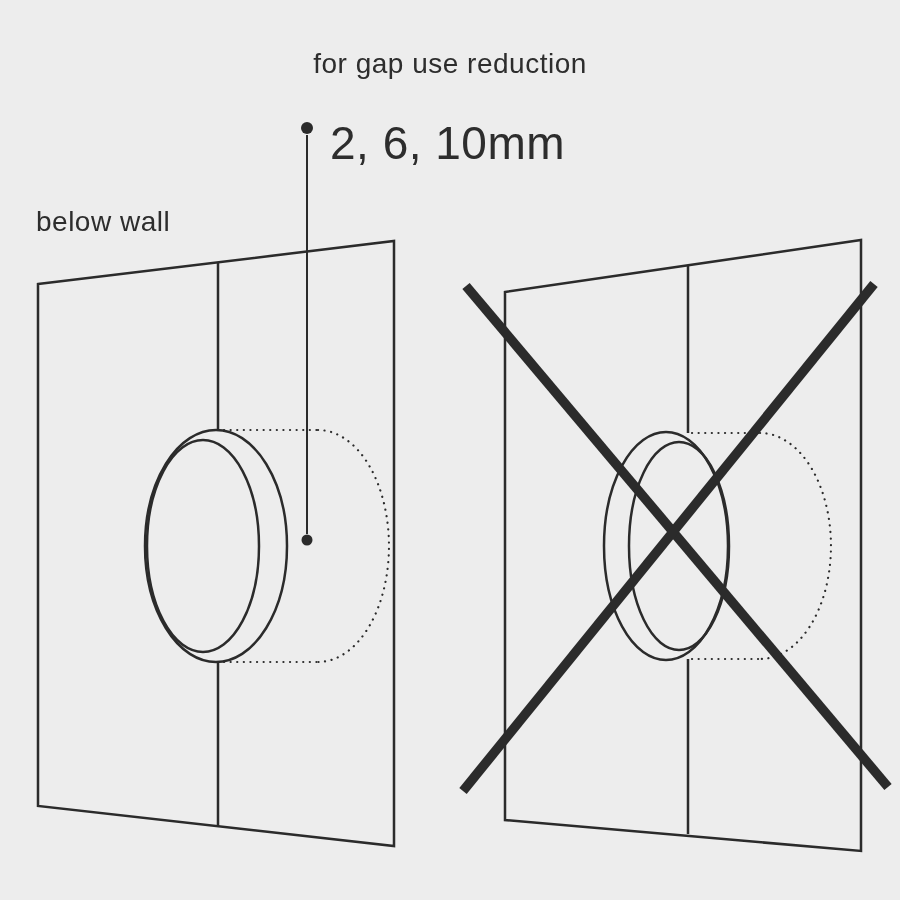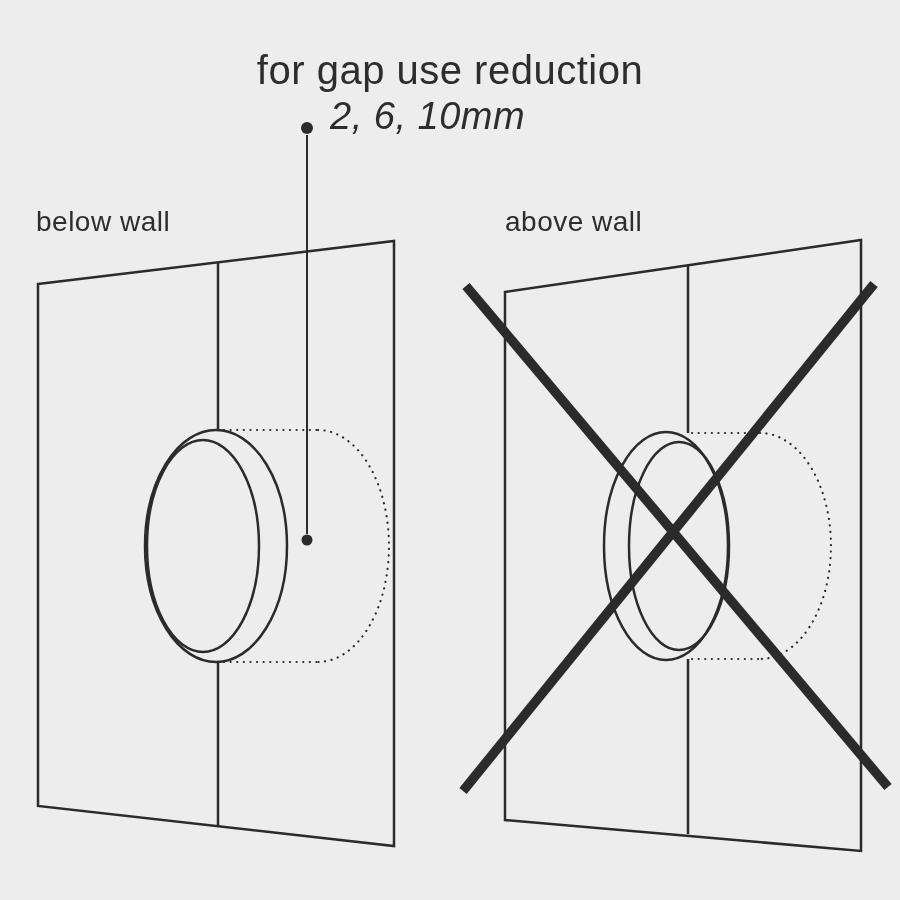--- a/index.html
+++ b/index.html
@@ -11,22 +11,22 @@
   html,body{width:900px;height:900px;}
   body{
     background:var(--bg);
     font-family:"Liberation Sans", sans-serif;
     color:var(--text);
     overflow:hidden;
   }
   .stage{position:relative;width:900px;height:900px;}
   svg.drawing{position:absolute;left:0;top:0;width:900px;height:900px;}
   .txt{position:absolute;white-space:nowrap;color:var(--text);}
-  .title{top:48px;left:0;width:900px;text-align:center;font-size:40px;letter-spacing:.5px;}
-  .subtitle{top:95px;left:330px;font-size:38px;letter-spacing:.5px;font-style:italic;}
+  .title{top:48px;left:0;width:900px;text-align:center;font-size:28px;letter-spacing:.5px;}
+  .subtitle{top:116px;left:330px;font-size:46px;letter-spacing:.5px;}
   .panel-label{font-size:28px;letter-spacing:.5px;}
   .label-left{top:206px;left:36px;}
   .label-right{top:206px;left:505px;}
   .solid{fill:none;stroke:var(--line);stroke-width:2.5;}
   .dotted{fill:none;stroke:var(--line);stroke-width:2.2;stroke-dasharray:0.1 6.5;stroke-linecap:round;}
   .leader{fill:none;stroke:var(--line);stroke-width:2;}
   .dot{fill:var(--line);stroke:none;}
   .xmark{fill:none;stroke:var(--line);stroke-width:9.5;stroke-linecap:butt;}
 </style>
 </head>
@@ -72,15 +72,14 @@
     <g>
       <circle class="dot" cx="307" cy="128" r="6"></circle>
       <line class="leader" x1="307" y1="135" x2="307" y2="534"></line>
       <circle class="dot" cx="307" cy="540" r="5.5"></circle>
     </g>
   </svg>
 
   <div class="txt title">for gap use reduction</div>
   <div class="txt subtitle">2, 6, 10mm</div>
   <div class="txt panel-label label-left">below wall</div>
-  <div class="txt panel-label label-right">above wall</div>
 
 </div>
 
 </body></html>

